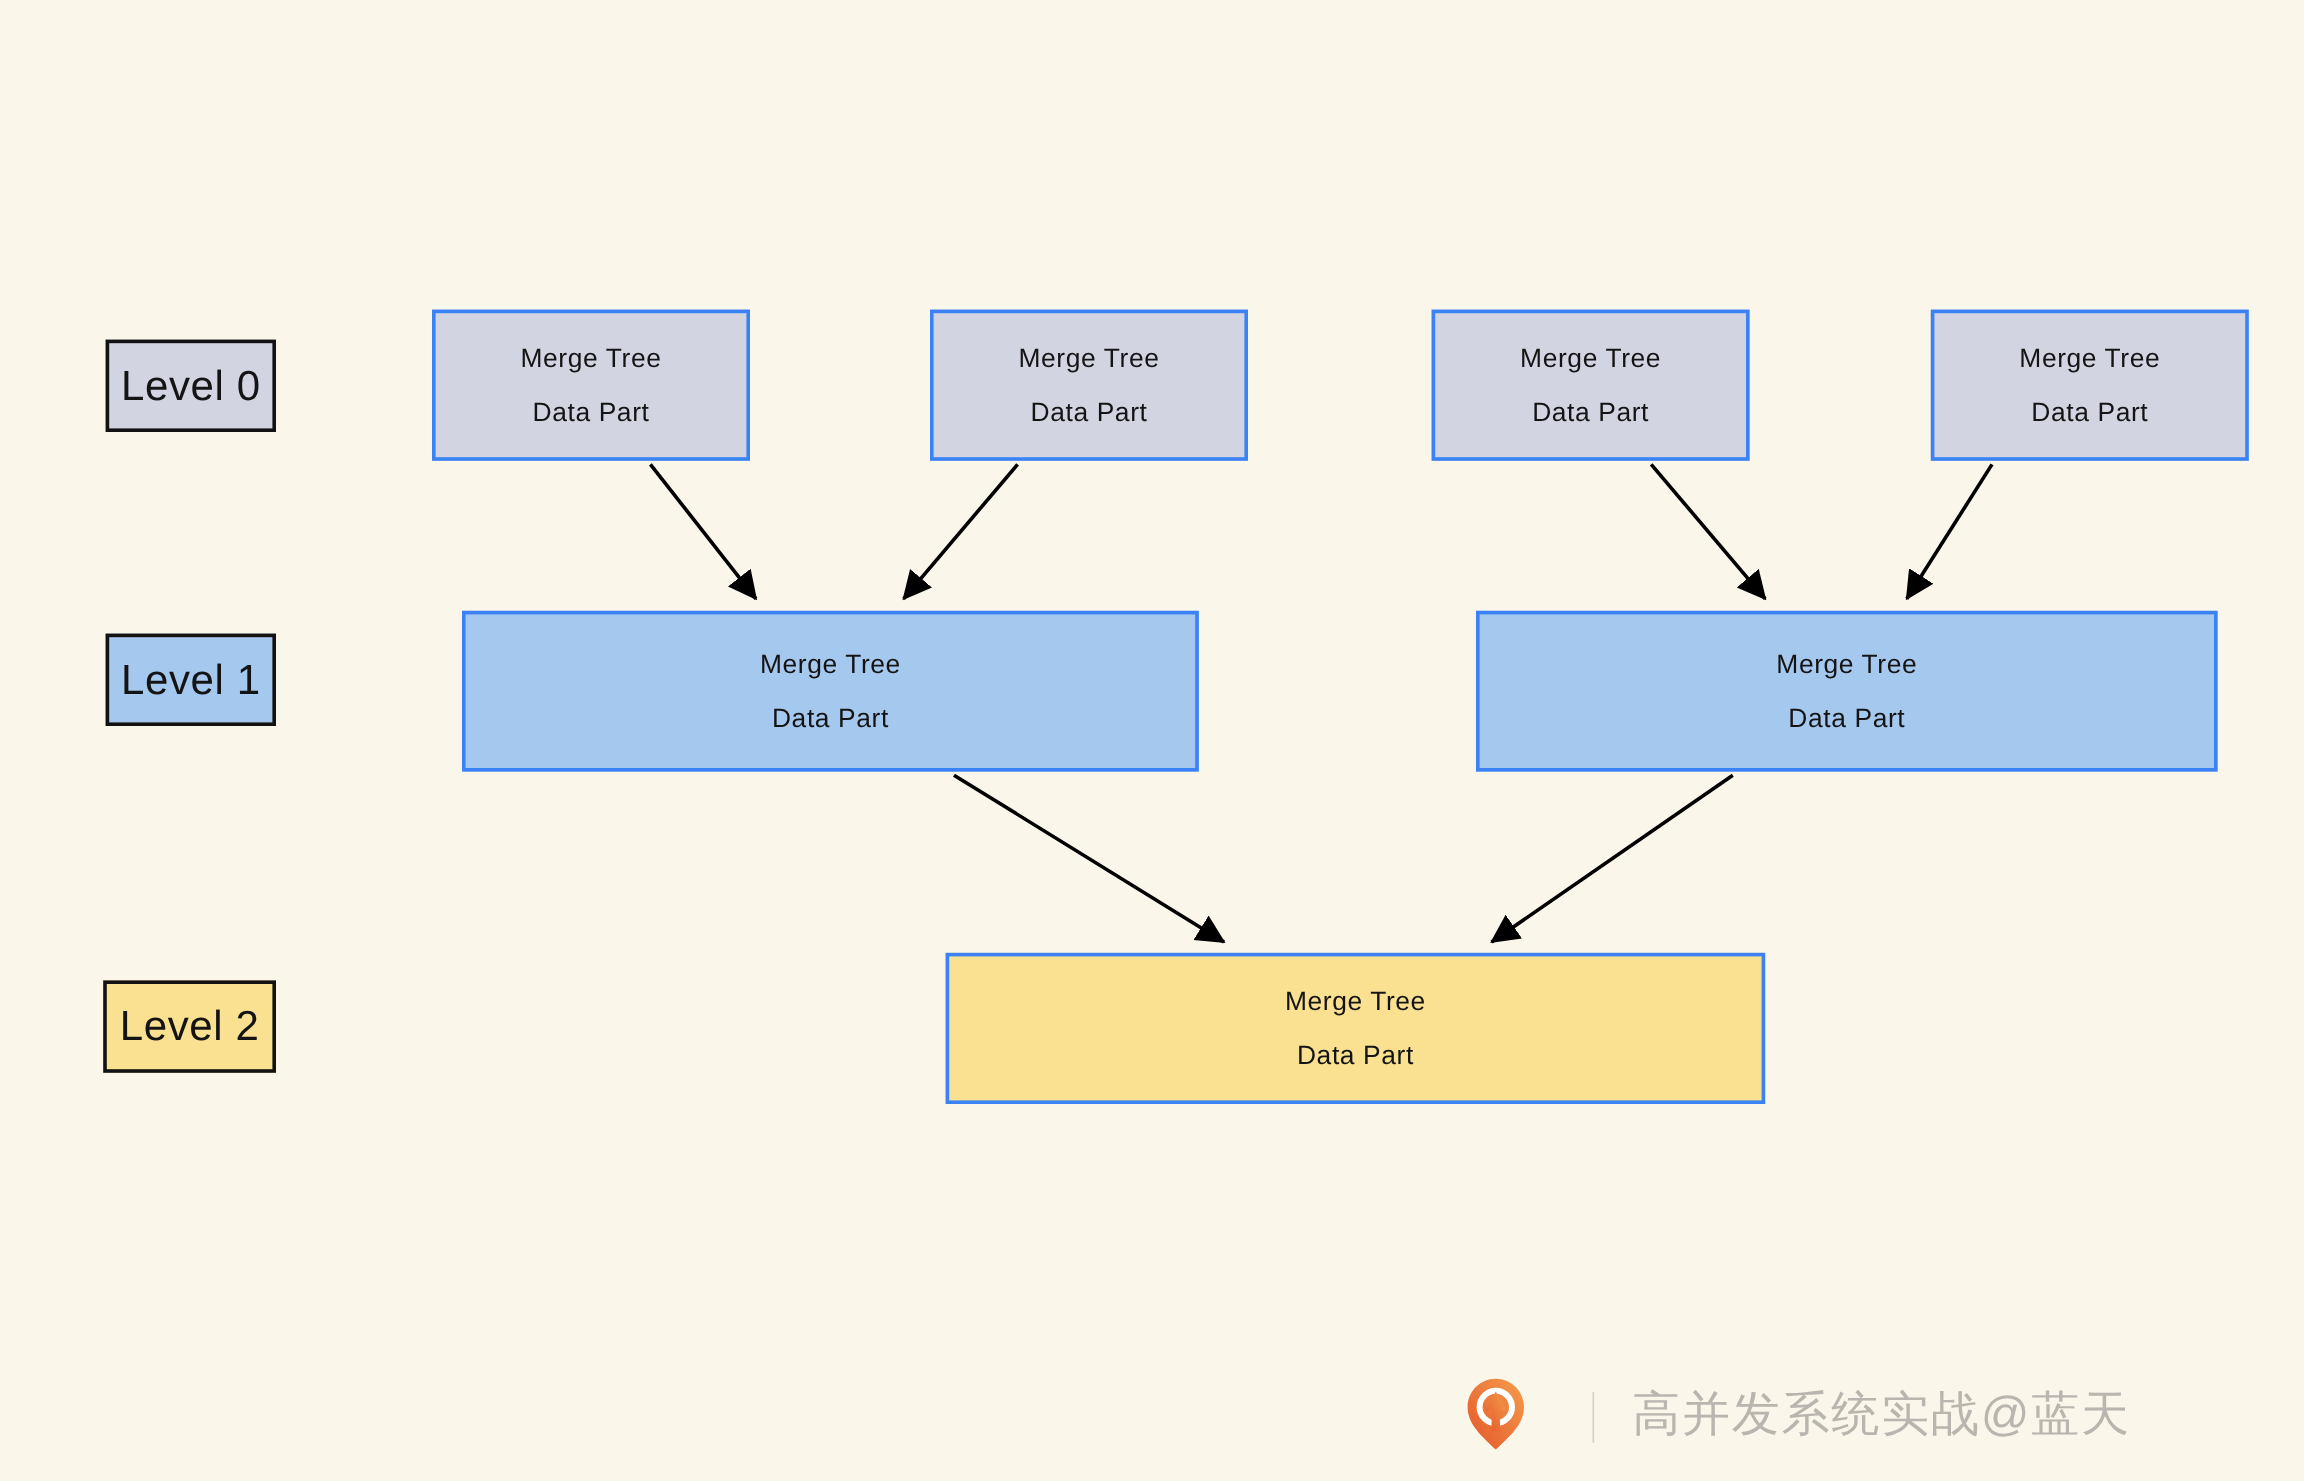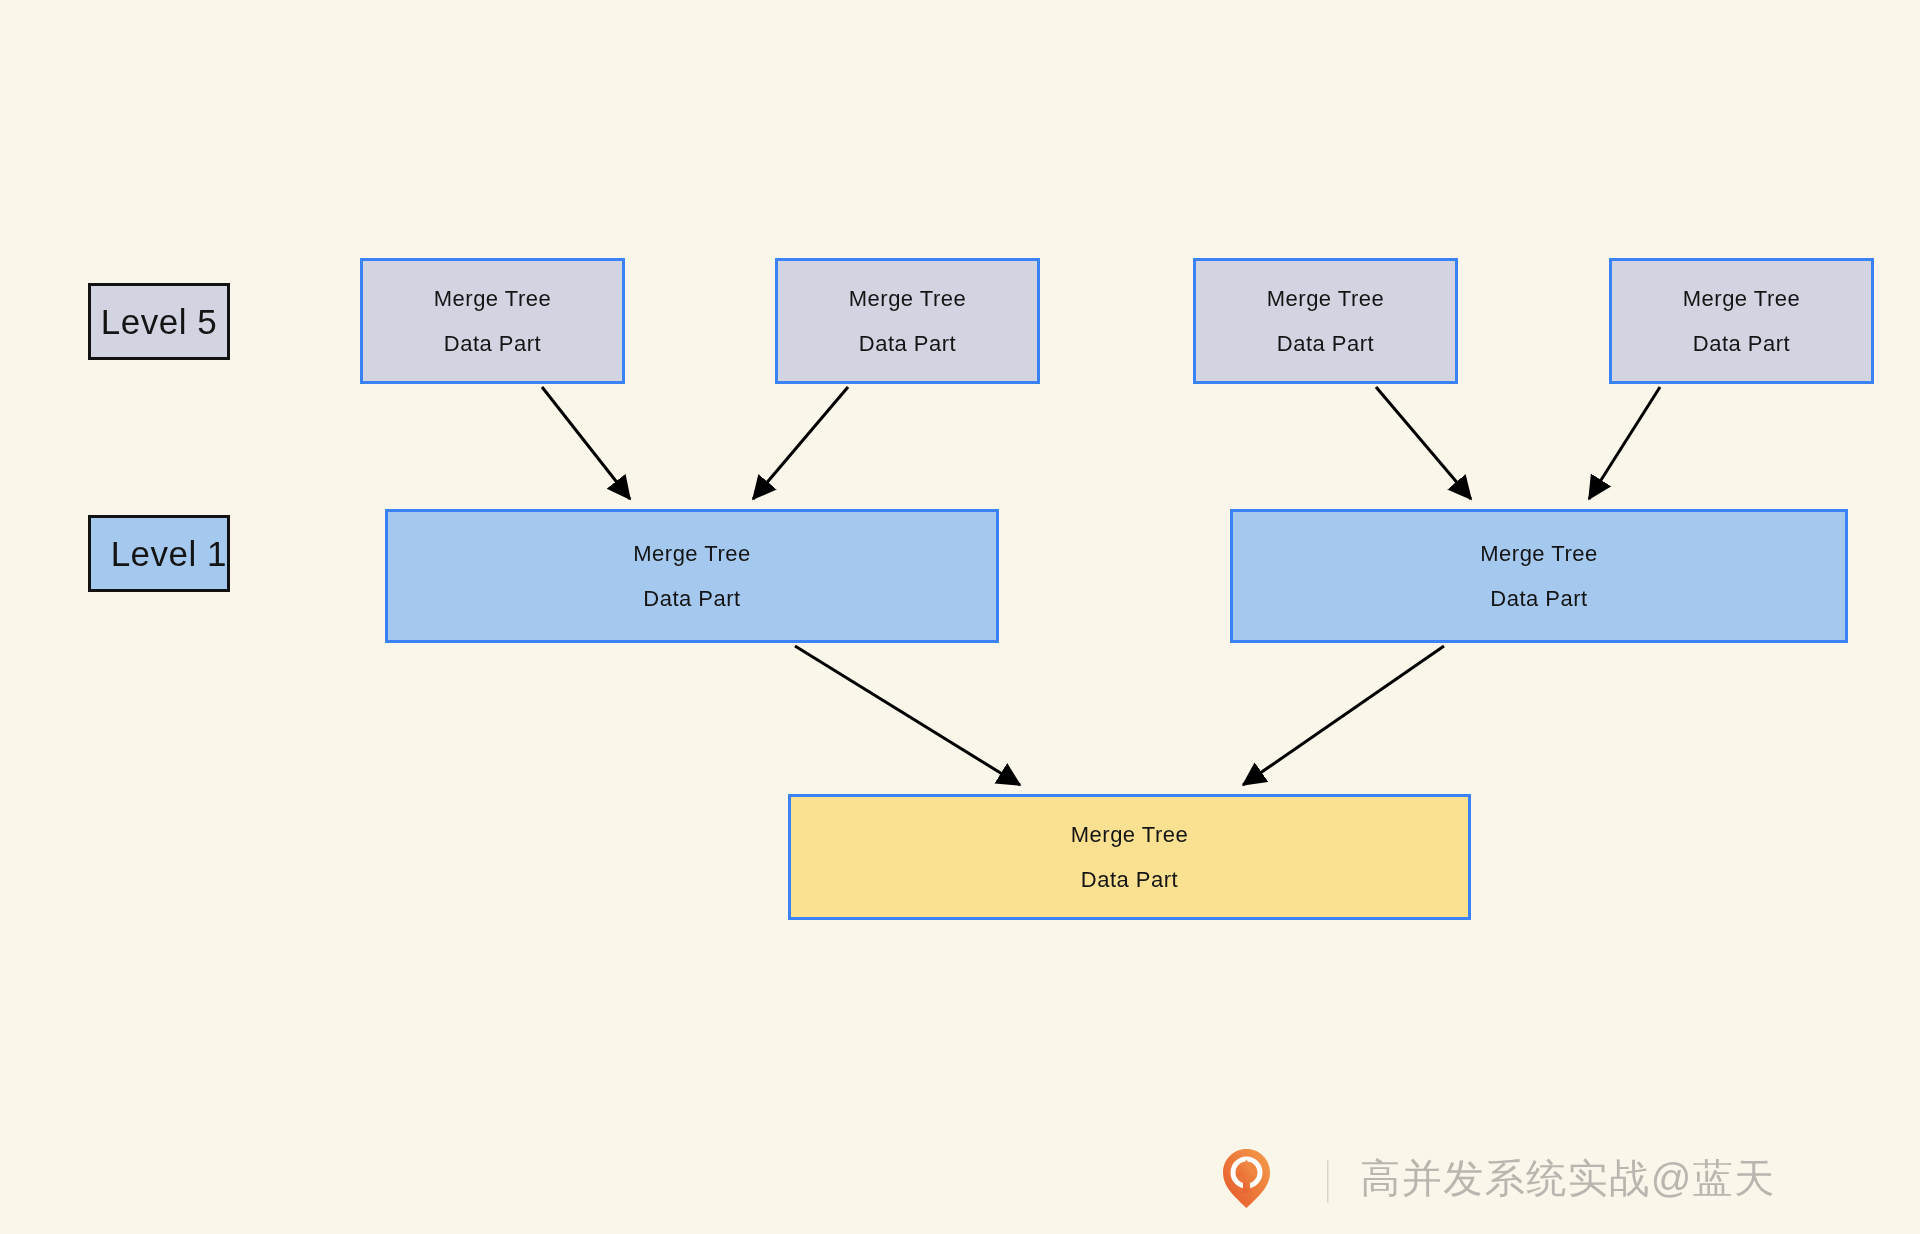--- a/index.html
+++ b/index.html
@@ -41,21 +41,21 @@
     border: 3px solid #121212;
     display: flex;
     align-items: center;
     justify-content: center;
     color: #141414;
     font-size: 35px;
     letter-spacing: 0.5px;
   }
   
   .tag-l0 { left: 88px;  top: 283px; width: 142px; height: 77px; }
-  .tag-l1 { left: 88px;  top: 515px; width: 142px; height: 77px; justify-content: flex-end; }
+  .tag-l1 { left: 88px;  top: 528px; width: 142px; height: 77px; }
   .tag-l2 { left: 86px;  top: 817px; width: 144px; height: 77px; }
   
   .n-l0   { top: 258px; width: 265px; height: 126px; }
   .n-l0-1 { left: 360px; }
   .n-l0-2 { left: 775px; }
   .n-l0-3 { left: 1193px; }
   .n-l0-4 { left: 1609px; }
   
   .n-l1   { top: 509px; height: 134px; }
   .n-l1-1 { left: 385px;  width: 614px; }
@@ -92,24 +92,27 @@
       <line x1="542" y1="387" x2="630" y2="499" marker-end="url(#ah)"></line>
       <line x1="848" y1="387" x2="753" y2="499" marker-end="url(#ah)"></line>
       <line x1="1376" y1="387" x2="1471" y2="499" marker-end="url(#ah)"></line>
       <line x1="1660" y1="387" x2="1589" y2="499" marker-end="url(#ah)"></line>
       <line x1="795" y1="646" x2="1020" y2="785" marker-end="url(#ah)"></line>
       <line x1="1444" y1="646" x2="1243" y2="785" marker-end="url(#ah)"></line>
     </g>
   </svg>
 
   <div class="level-tag tag-l0" style="background: rgb(211, 212, 226);">
-    <span>Level 5</span>
+    <span>Level 0</span>
   </div>
   <div class="level-tag tag-l1" style="background: rgb(165, 200, 238);">
     <span>Level 1</span>
+  </div>
+  <div class="level-tag tag-l2" style="background: rgb(250, 225, 146);">
+    <span>Level 2</span>
   </div>
 
   <div class="node n-l0 n-l0-1" style="background: rgb(211, 212, 226);">
     <span>Merge Tree</span>
     <span>Data Part</span>
   </div>
   <div class="node n-l0 n-l0-2" style="background: rgb(211, 212, 226);">
     <span>Merge Tree</span>
     <span>Data Part</span>
   </div>

